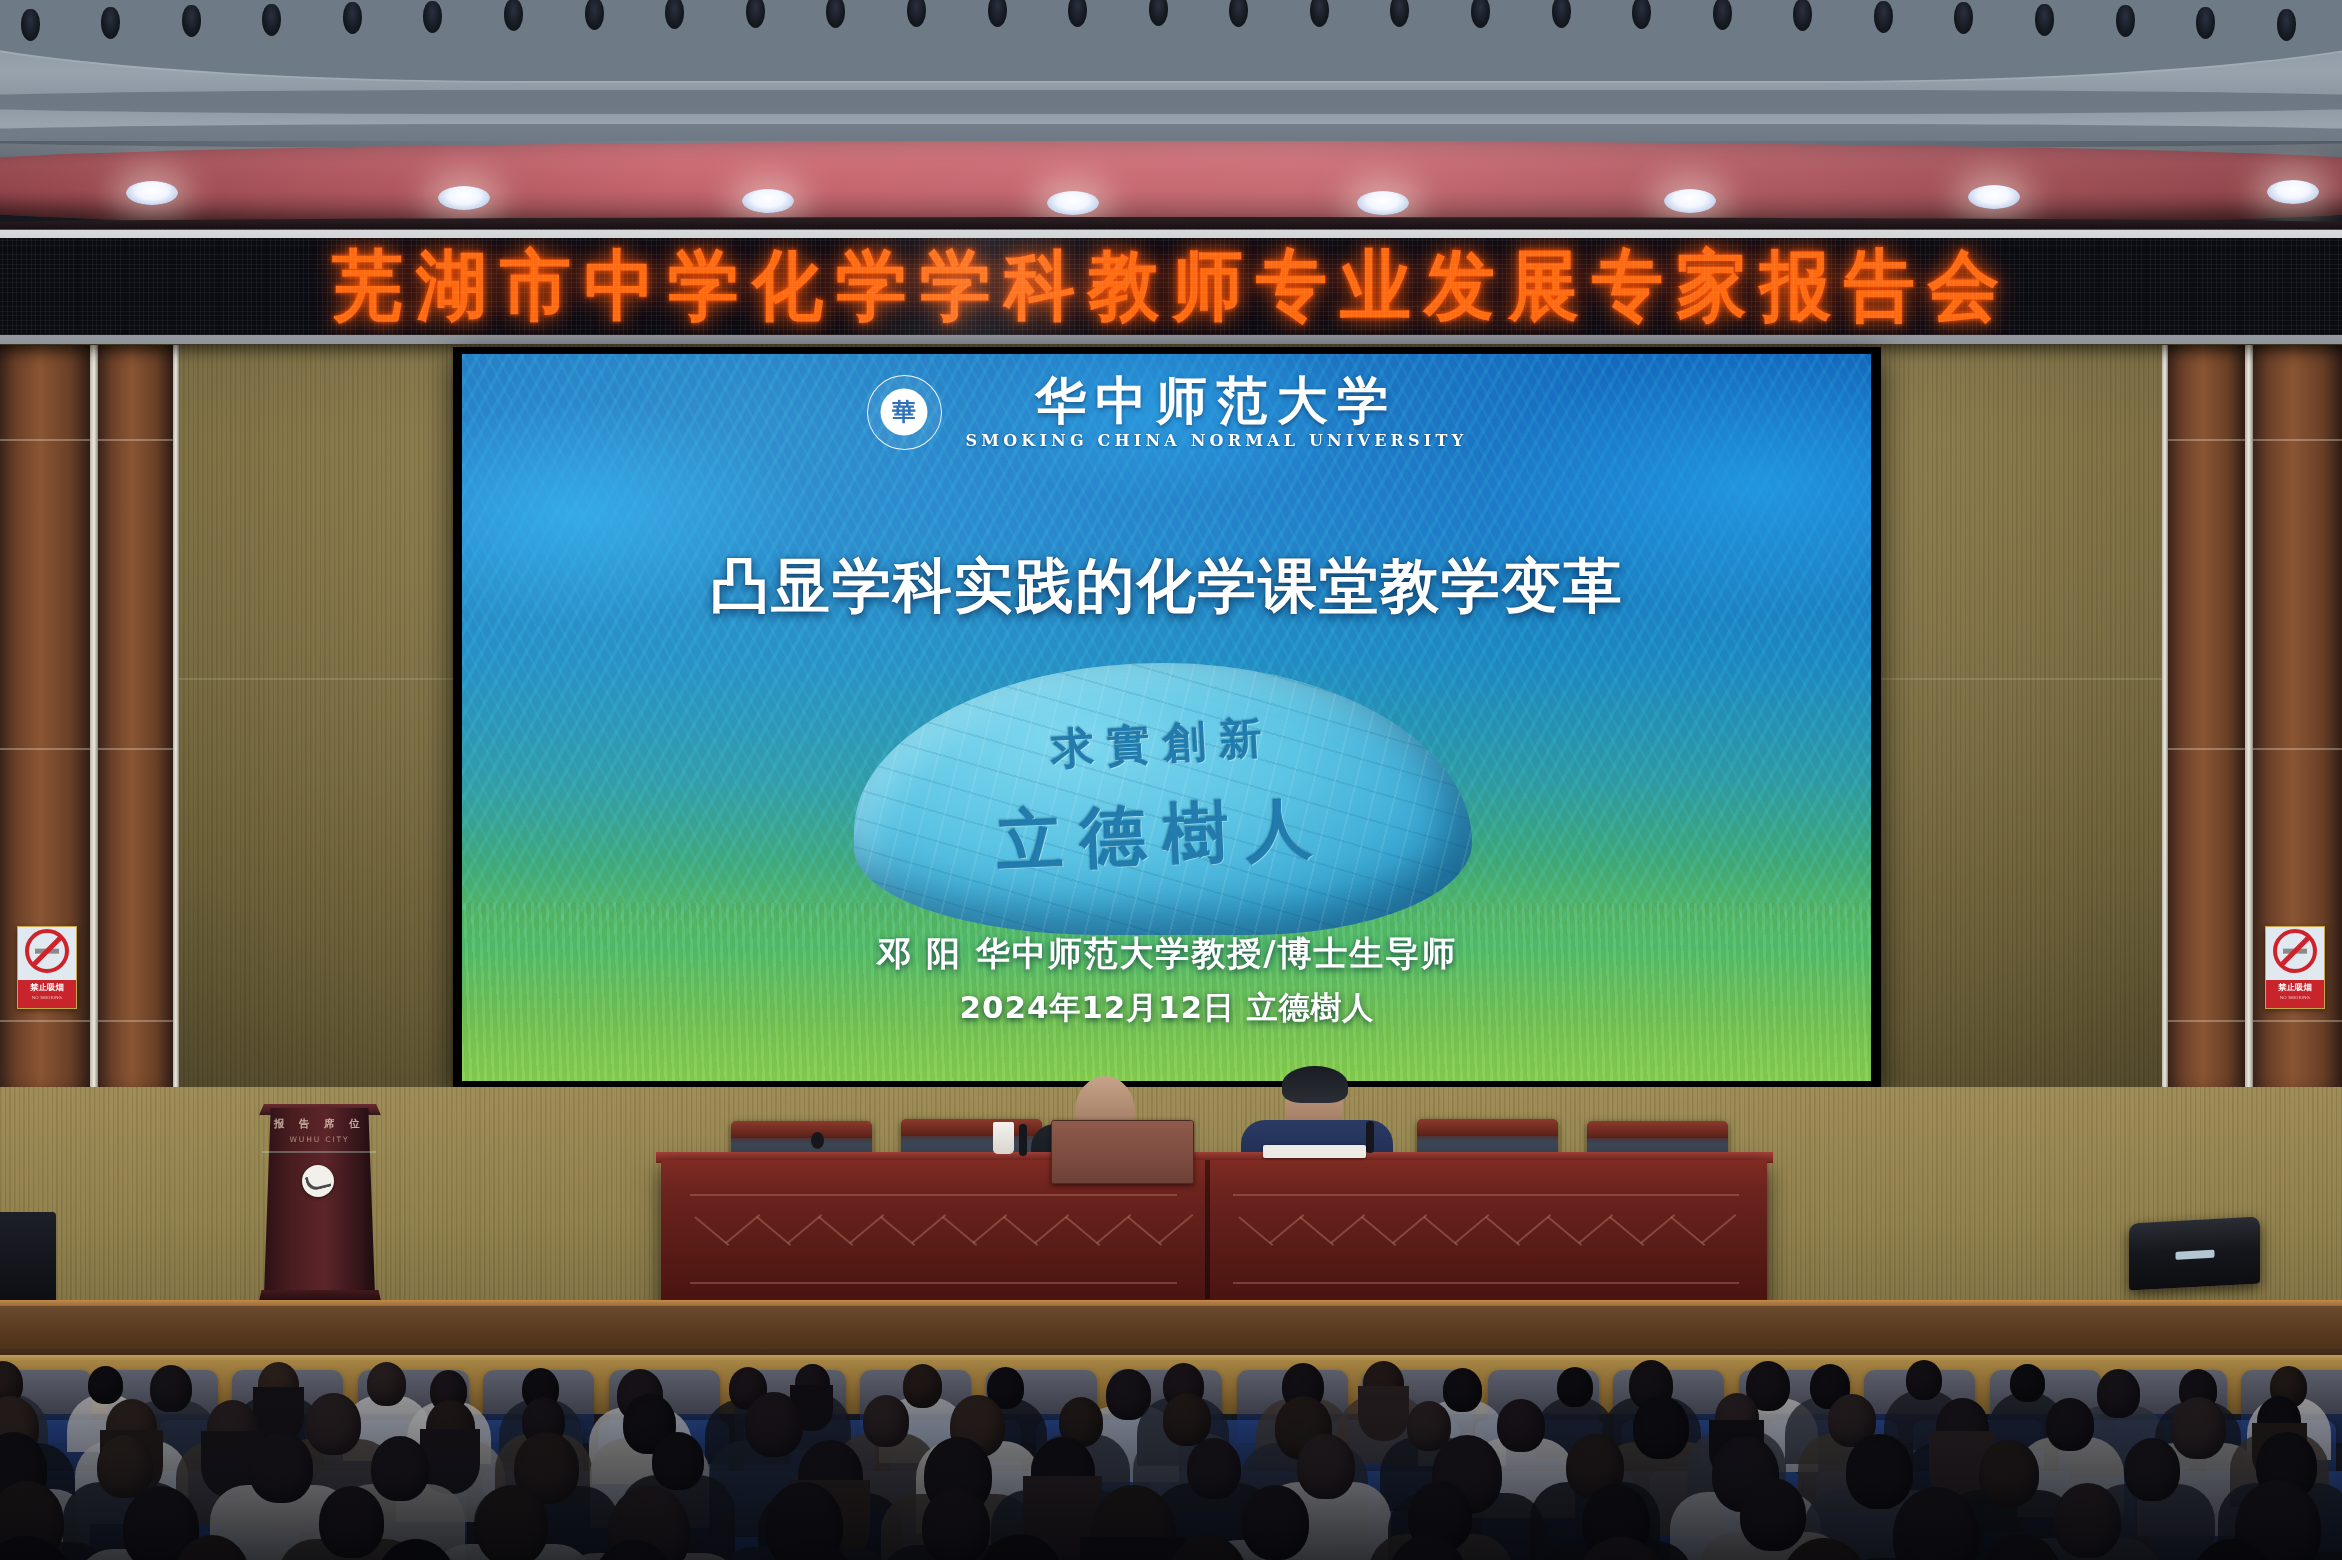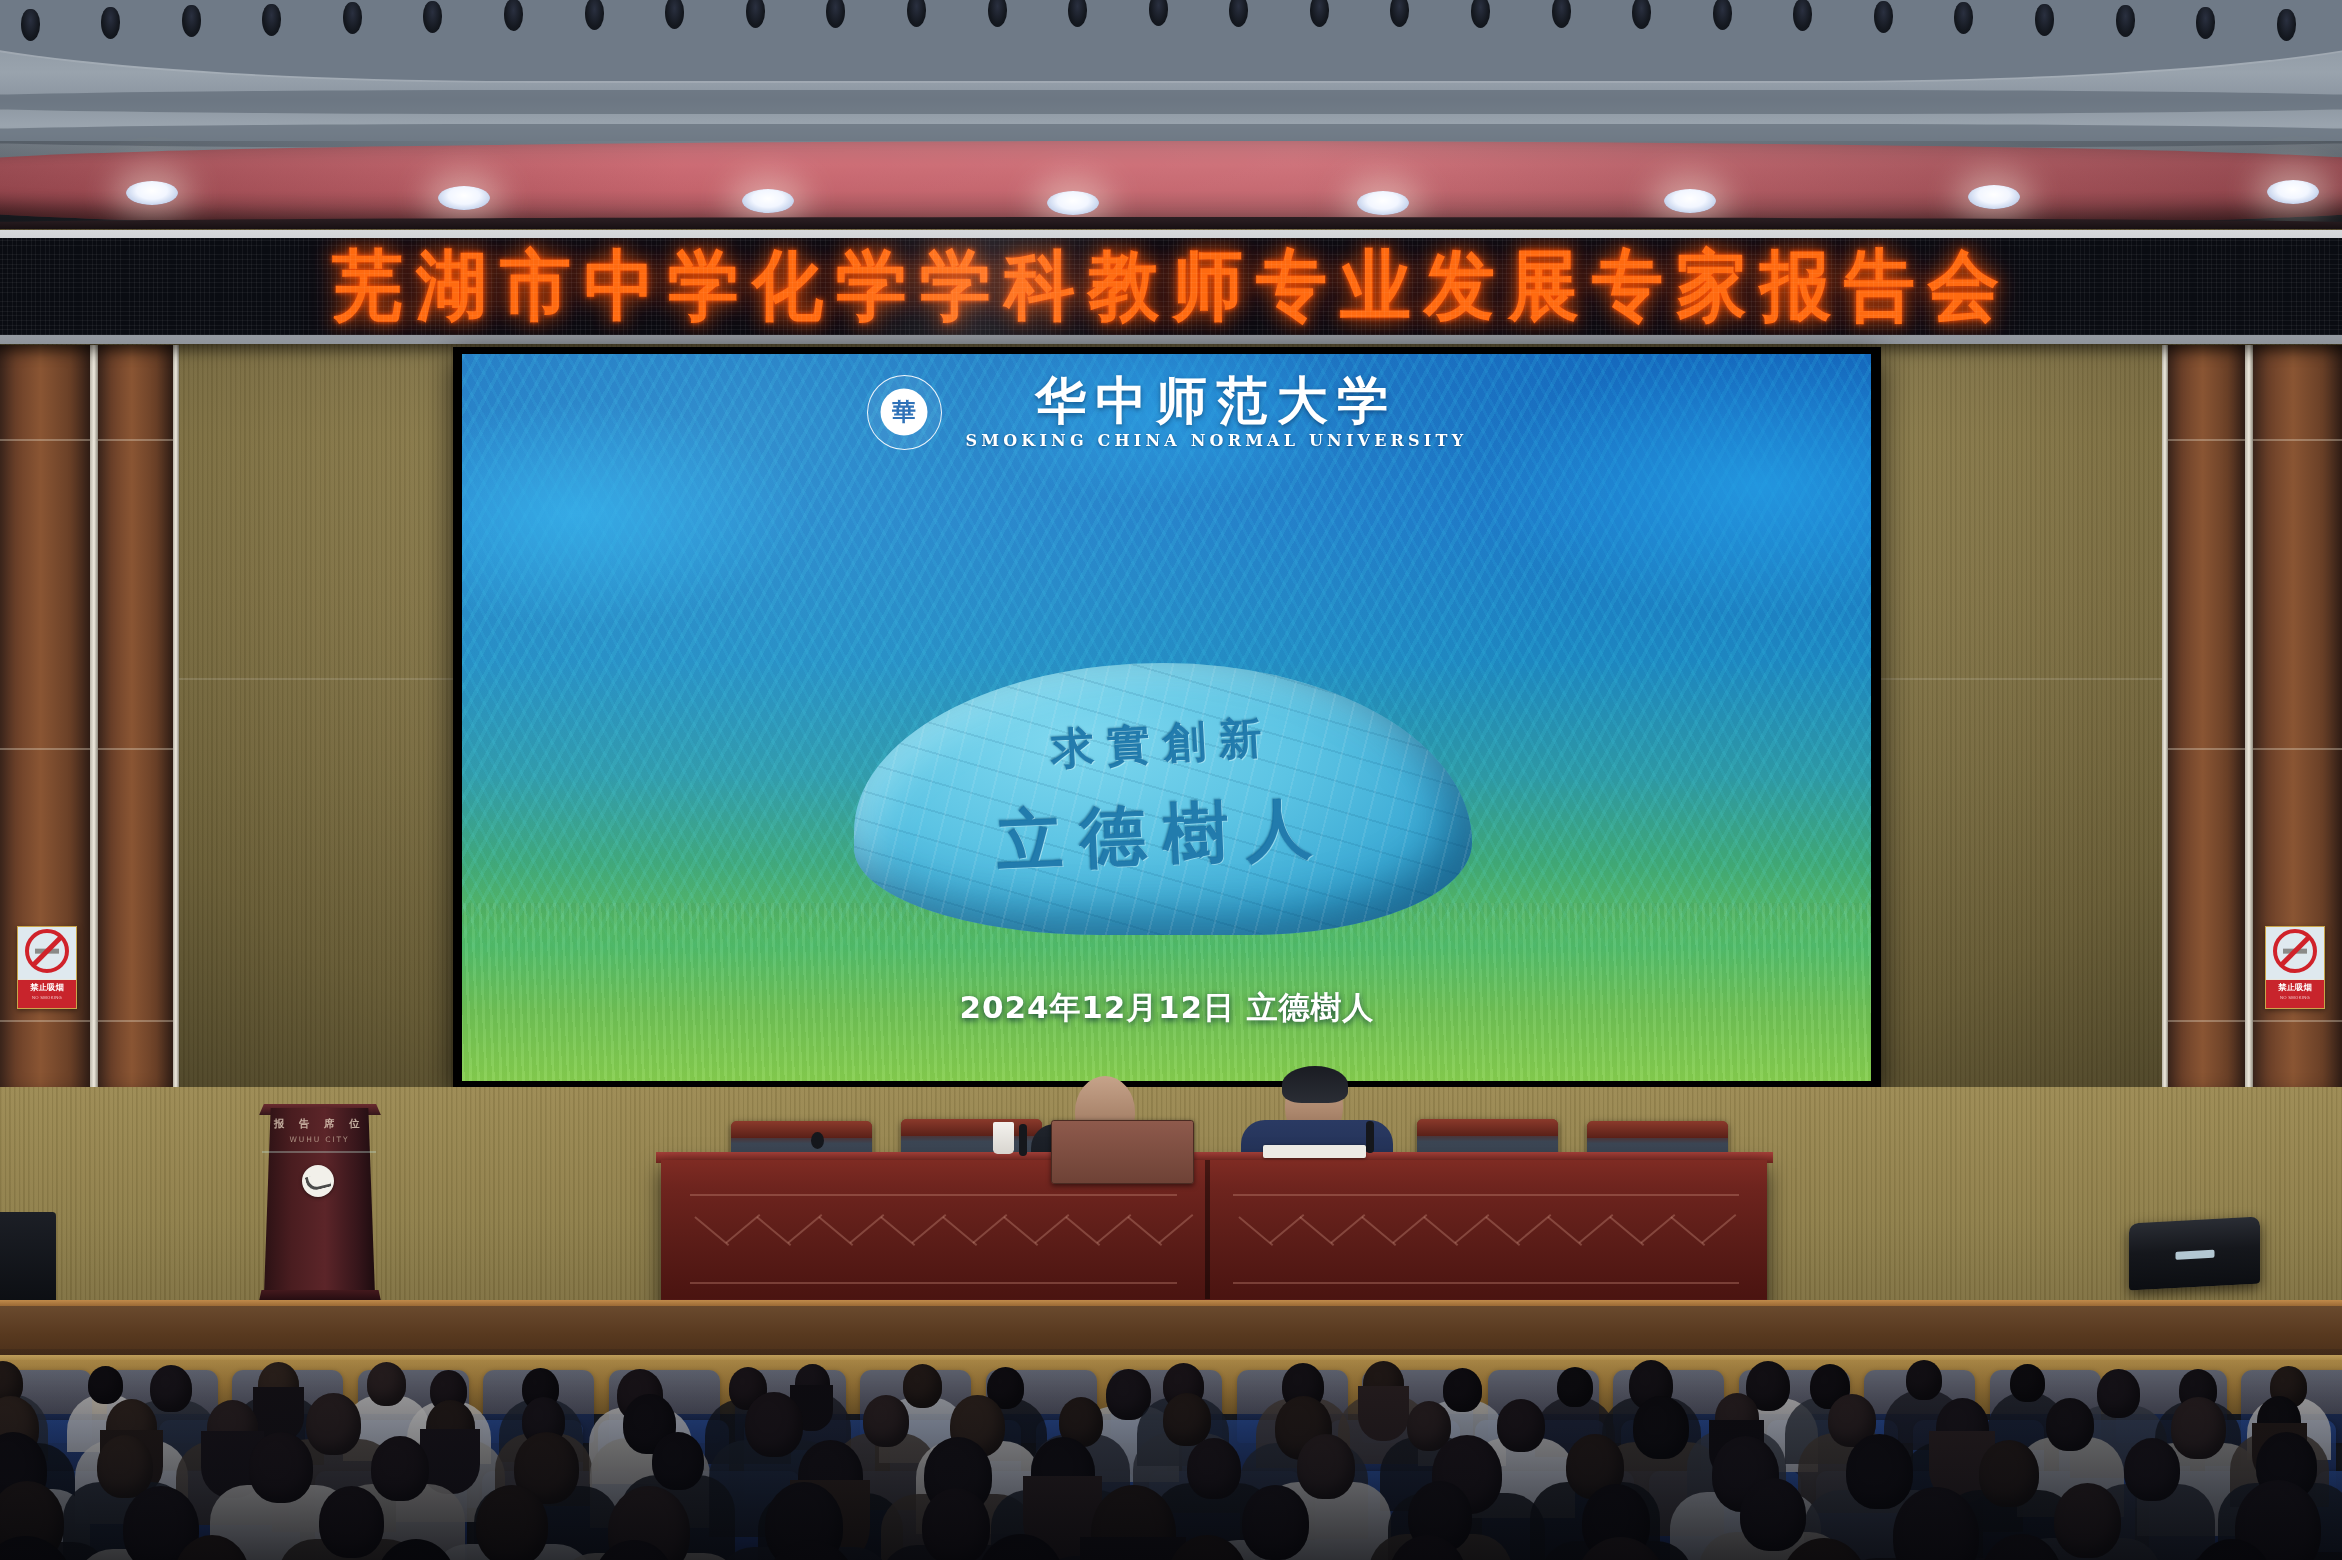--- a/index.html
+++ b/index.html
@@ -550,20 +550,22 @@
       <div class="logo-row">
         <div class="logo-seal">
           <span class="seal-glyph">華</span>
         </div>
         <div class="logo-txt">
           <div class="logo-cn">华中师范大学</div>
           <div class="logo-en">SMOKING CHINA NORMAL UNIVERSITY</div>
         </div>
       </div>
 
+      <div class="slide-title">凸显学科实践的化学课堂教学变革</div>
+      <div class="slide-speaker">邓  阳   华中师范大学教授/博士生导师</div>
       <div class="slide-date">2024年12月12日  立德樹人</div>
     </div>
   </div>
 
   <div class="sign" style="left:17px;top:926px;">
     <div class="sign-top">
       <div class="sign-cig"></div>
         <div class="sign-circ"></div>
         <div class="sign-bar"></div>
     </div>

